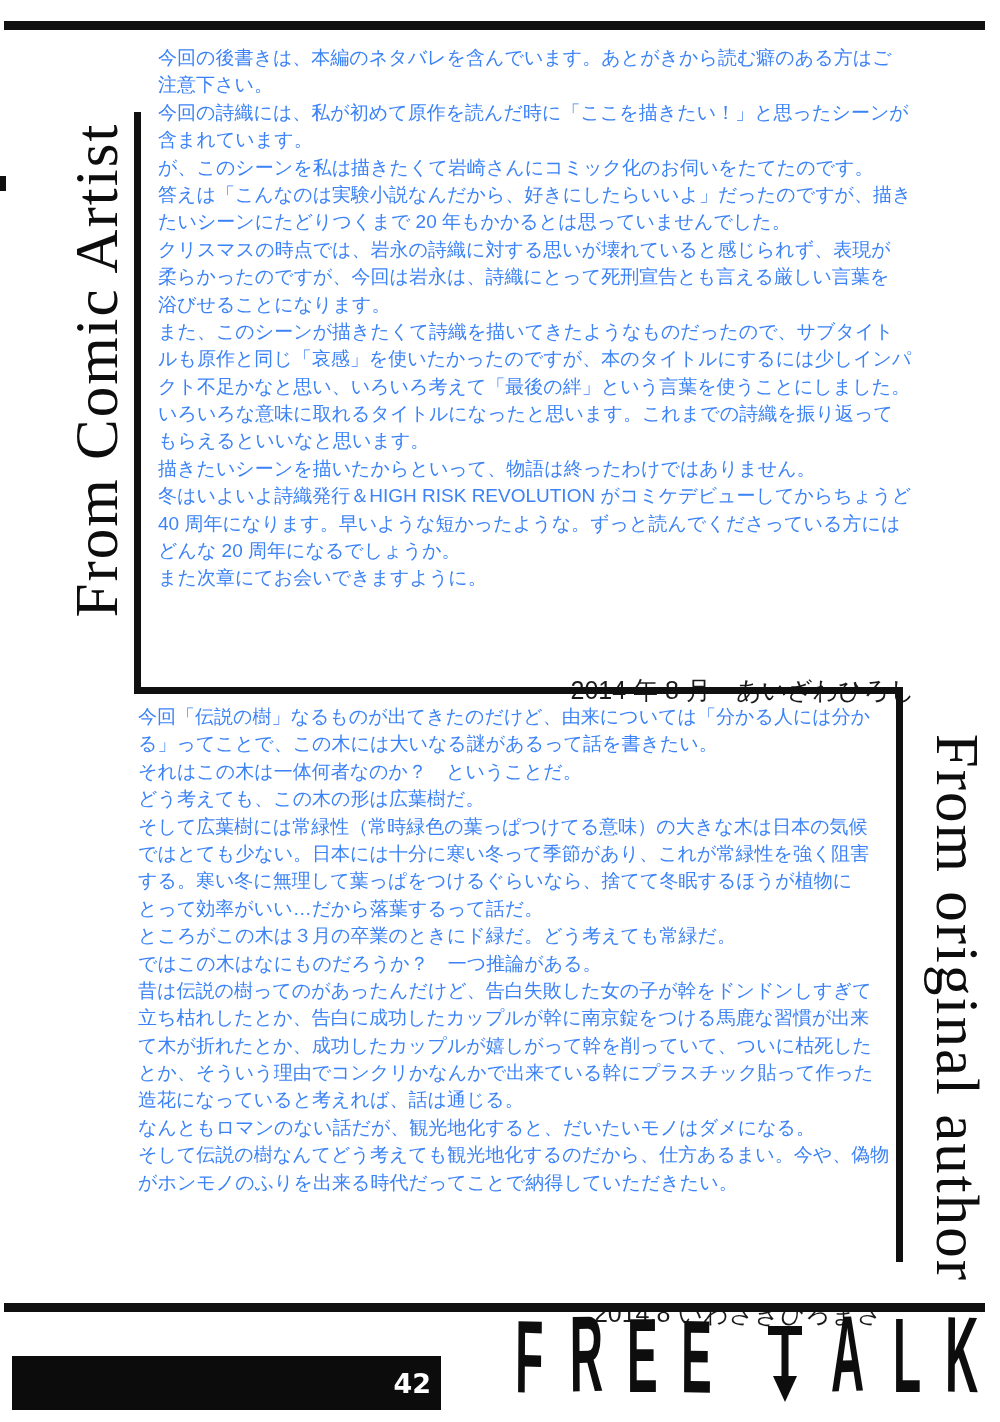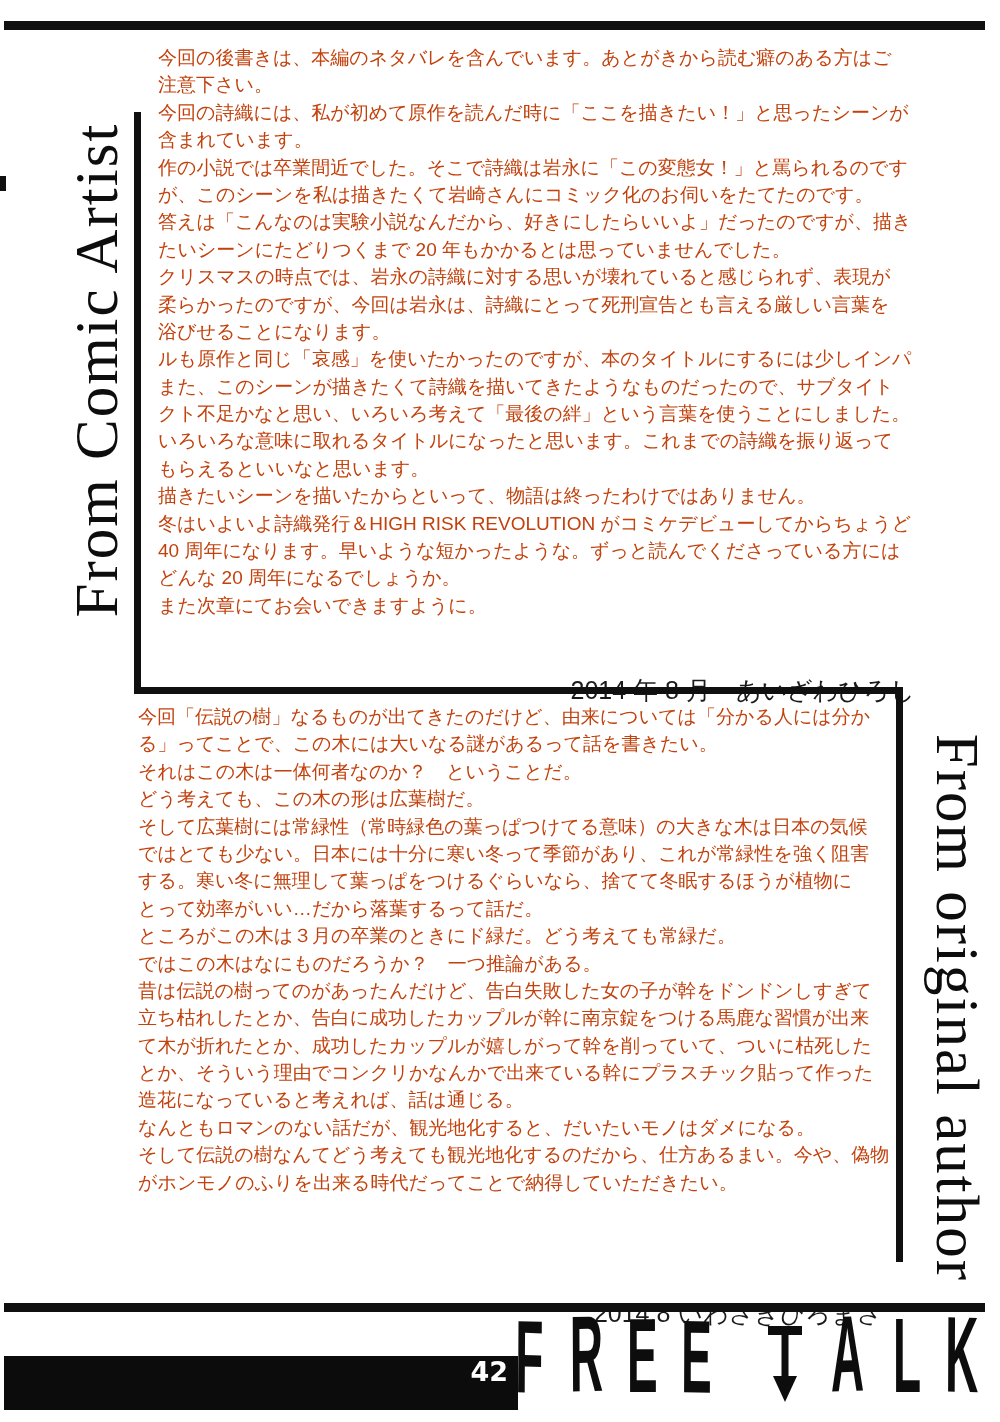--- a/index.html
+++ b/index.html
@@ -18,32 +18,32 @@
   .tick { position:absolute; left:0; top:176px; width:6px; height:15px; background:#101010; }
 
   .vlabel {
     position:absolute; white-space:nowrap;
     font-family:"Liberation Serif","DejaVu Serif",serif;
     font-size:61px; letter-spacing:2px; color:#0d0d0d;
   }
   .vlabel.left  { left:97px;  top:370px;  transform:translate(-50%,-50%) rotate(-90deg); }
   .vlabel.right { left:957px; top:1008px; transform:translate(-50%,-50%) rotate(90deg); }
 
-  .textblock { position:absolute; font-size:19px; line-height:27.4px; color:#c2410c; }
+  .textblock { position:absolute; font-size:19px; line-height:27.4px; color:#3b82f6; }
   .textblock .line { display:block; white-space:nowrap; height:27.4px; }
   .block1 { left:158px; top:44px;  width:757px; }
   .block2 { left:138px; top:703px; width:750px; }
 
   .signature { position:absolute; font-size:25px; white-space:nowrap; text-align:right; color:#1a1a1a;margin-top:28px; }
   .sig1 { left:158px; top:646px;  width:757px; }
   .sig2 { left:138px; top:1269px; width:744px; }
 
   .pagebar {
-    position:absolute; left:4px; top:1356px; width:514px; height:54px;
-    background:#0c0c0c; display:flex; align-items:flex-start; justify-content:flex-end;
+    position:absolute; left:12px; top:1356px; width:429px; height:54px;
+    background:#0c0c0c; display:flex; align-items:center; justify-content:flex-end;
   }
   .pagenum {
     color:#ffffff; font-weight:bold; font-size:27px; margin-right:10px;
     font-family:"DejaVu Sans",sans-serif;
   }
 
   .freetalk { position:absolute; left:515px; top:1328px; width:482px; height:82px; }
   .freetalk .ft {
     position:absolute; bottom:2px;
     font:700 46px "Liberation Sans","DejaVu Sans",sans-serif; color:#0d0d0d;
@@ -67,29 +67,28 @@
   <div class="tick"></div>
 
   <div class="vlabel left">From Comic Artist</div>
   <div class="rule left-rule"></div>
 
   <div class="textblock block1">
       <div class="line">今回の後書きは、本編のネタバレを含んでいます。あとがきから読む癖のある方はご</div>
       <div class="line">注意下さい。</div>
       <div class="line">今回の詩織には、私が初めて原作を読んだ時に「ここを描きたい！」と思ったシーンが</div>
       <div class="line">含まれています。</div>
-      <div class="line">作の小説では卒業間近でした。そこで詩織は岩永に「この変態女！」と罵られるのです</div>
       <div class="line">が、このシーンを私は描きたくて岩崎さんにコミック化のお伺いをたてたのです。</div>
       <div class="line">答えは「こんなのは実験小説なんだから、好きにしたらいいよ」だったのですが、描き</div>
       <div class="line">たいシーンにたどりつくまで 20 年もかかるとは思っていませんでした。</div>
       <div class="line">クリスマスの時点では、岩永の詩織に対する思いが壊れていると感じられず、表現が</div>
       <div class="line">柔らかったのですが、今回は岩永は、詩織にとって死刑宣告とも言える厳しい言葉を</div>
       <div class="line">浴びせることになります。</div>
+      <div class="line">また、このシーンが描きたくて詩織を描いてきたようなものだったので、サブタイト</div>
       <div class="line">ルも原作と同じ「哀感」を使いたかったのですが、本のタイトルにするには少しインパ</div>
-      <div class="line">また、このシーンが描きたくて詩織を描いてきたようなものだったので、サブタイト</div>
       <div class="line">クト不足かなと思い、いろいろ考えて「最後の絆」という言葉を使うことにしました。</div>
       <div class="line">いろいろな意味に取れるタイトルになったと思います。これまでの詩織を振り返って</div>
       <div class="line">もらえるといいなと思います。</div>
       <div class="line">描きたいシーンを描いたからといって、物語は終ったわけではありません。</div>
       <div class="line">冬はいよいよ詩織発行＆HIGH RISK REVOLUTION がコミケデビューしてからちょうど</div>
       <div class="line">40 周年になります。早いような短かったような。ずっと読んでくださっている方には</div>
       <div class="line">どんな 20 周年になるでしょうか。</div>
       <div class="line">また次章にてお会いできますように。</div>
     </div>
   <div class="signature sig1">2014 年 8 月　あいざわひろし</div>

